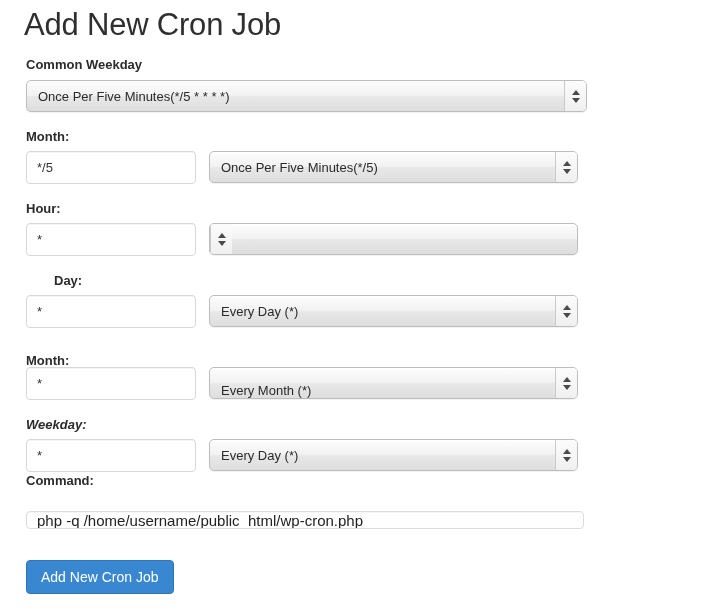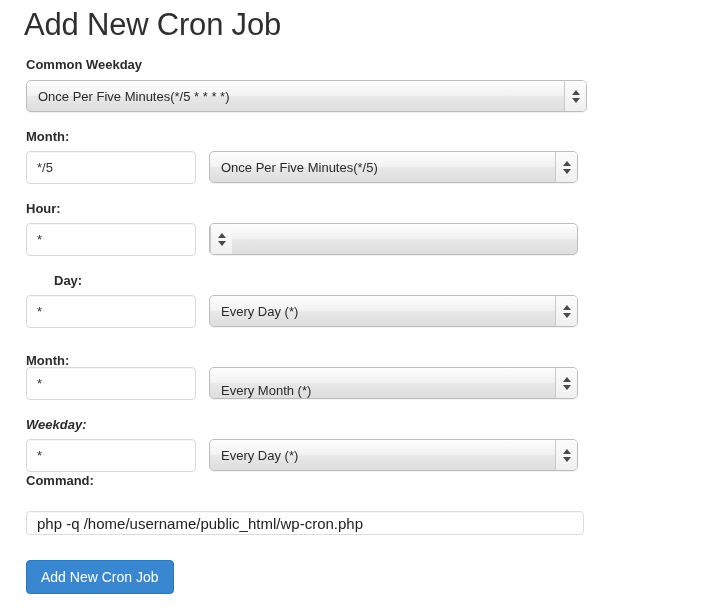--- a/index.html
+++ b/index.html
@@ -63,21 +63,21 @@
     outline: none;
     box-shadow: 0 1px 1px rgba(0,0,0,0.035) inset;
   }
   .text-input.small {
     left: 26px;
     width: 170px;
   }
   .text-input.command {
     left: 26px;
     width: 558px;
-    height: 24px;
+    height: 18px;
     font-size: 15px;
     color: #222222;
     border-color: #dcdcdc;
   }
 
   
   .select {
     position: absolute;
     box-sizing: border-box;
     height: 32px;

